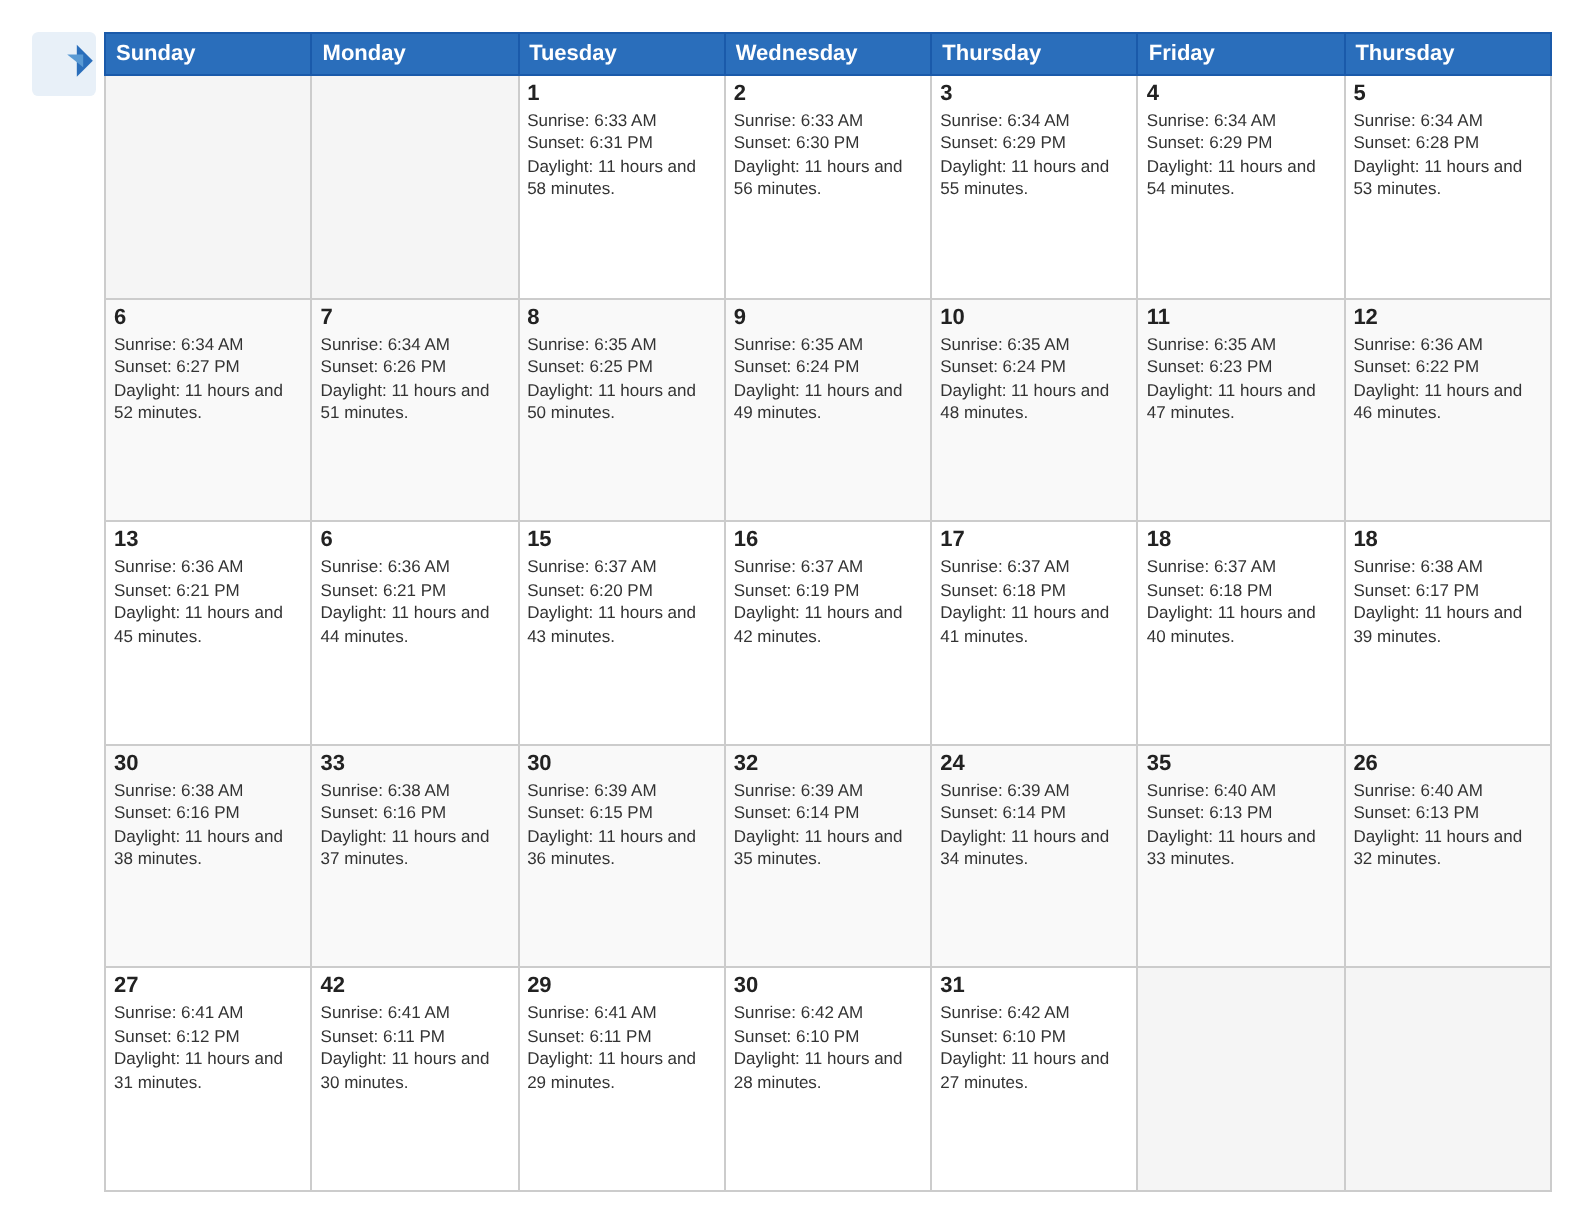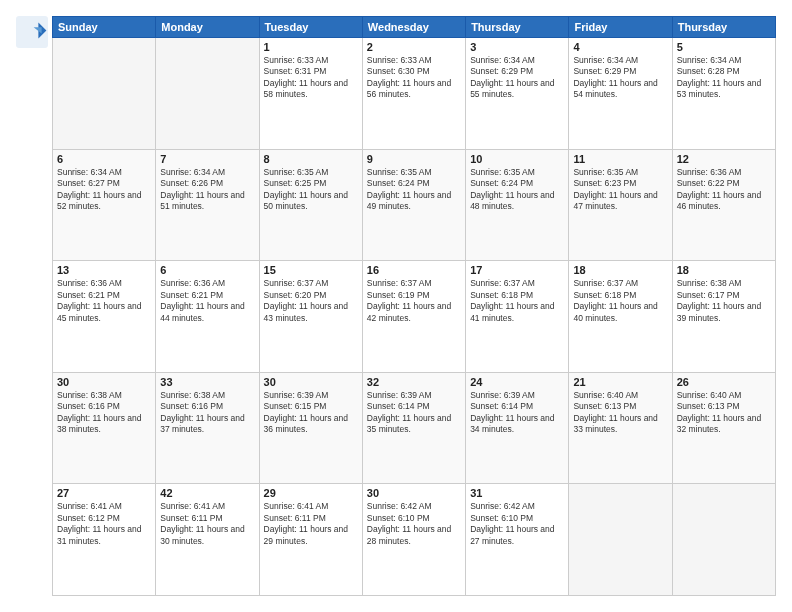--- a/index.html
+++ b/index.html
@@ -275,21 +275,21 @@
 Sunset: 6:14 PM
 Daylight: 11 hours and 35 minutes.</div>
           </td>
           <td>
             <span class="day-num">24</span>
             <div class="cell-text" style="white-space: pre-line;">Sunrise: 6:39 AM
 Sunset: 6:14 PM
 Daylight: 11 hours and 34 minutes.</div>
           </td>
           <td>
-            <span class="day-num">21</span>
+            <span class="day-num">35</span>
             <div class="cell-text" style="white-space: pre-line;">Sunrise: 6:40 AM
 Sunset: 6:13 PM
 Daylight: 11 hours and 33 minutes.</div>
           </td>
           <td>
             <span class="day-num">26</span>
             <div class="cell-text" style="white-space: pre-line;">Sunrise: 6:40 AM
 Sunset: 6:13 PM
 Daylight: 11 hours and 32 minutes.</div>
           </td>

